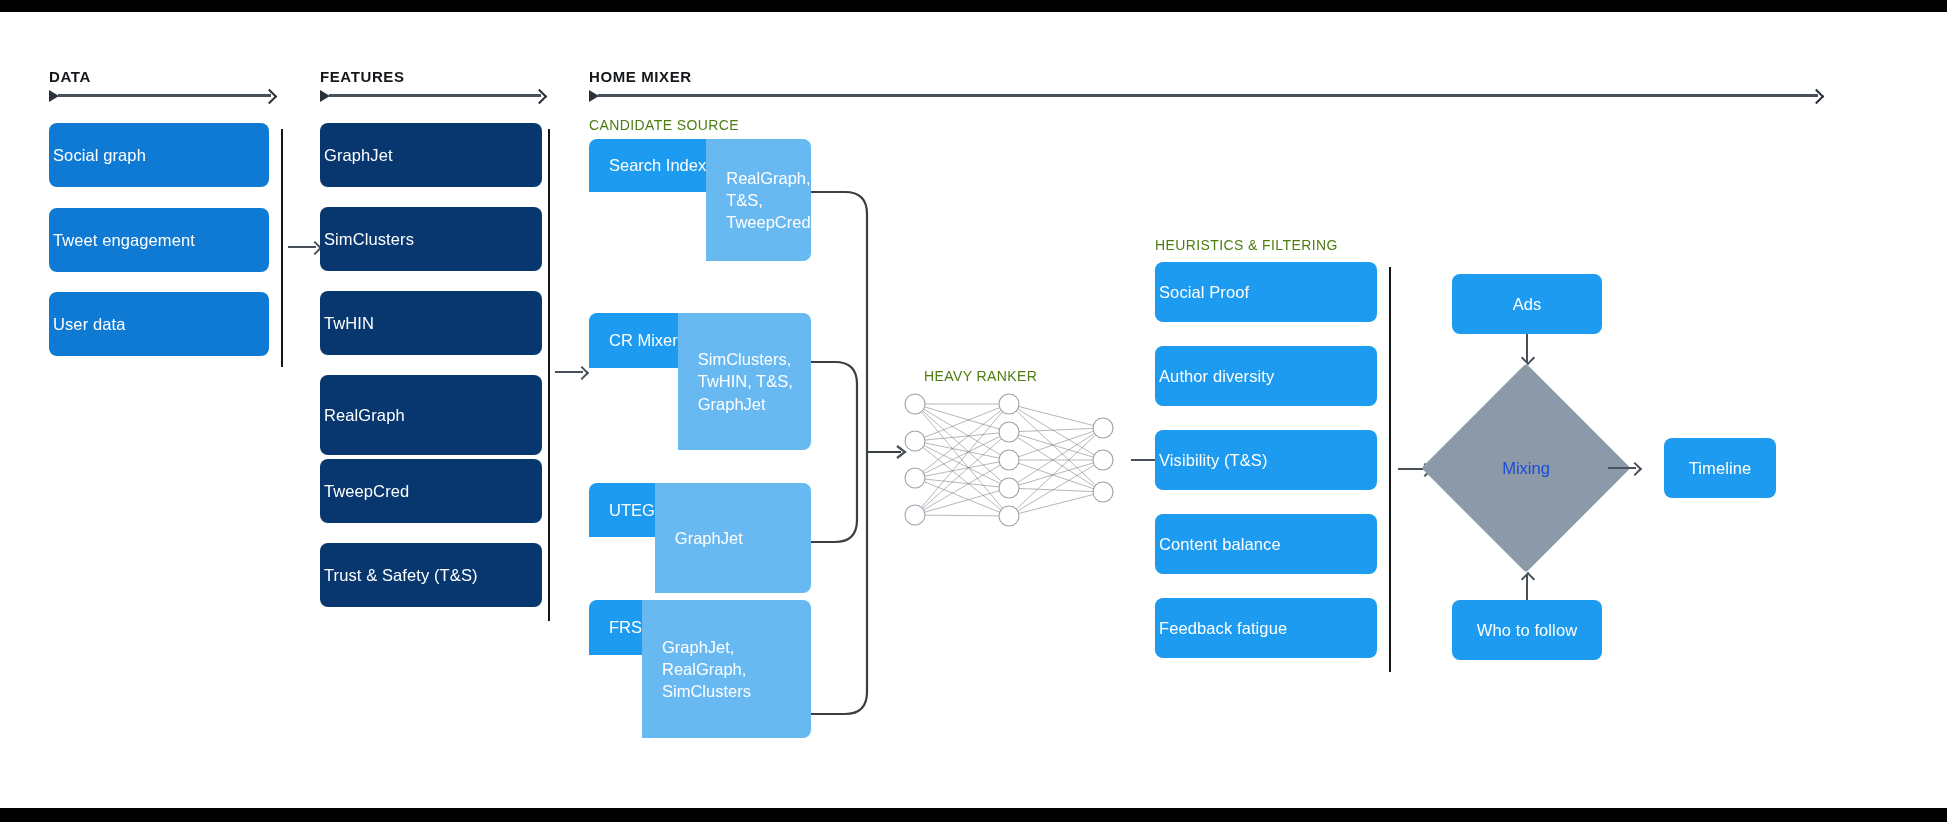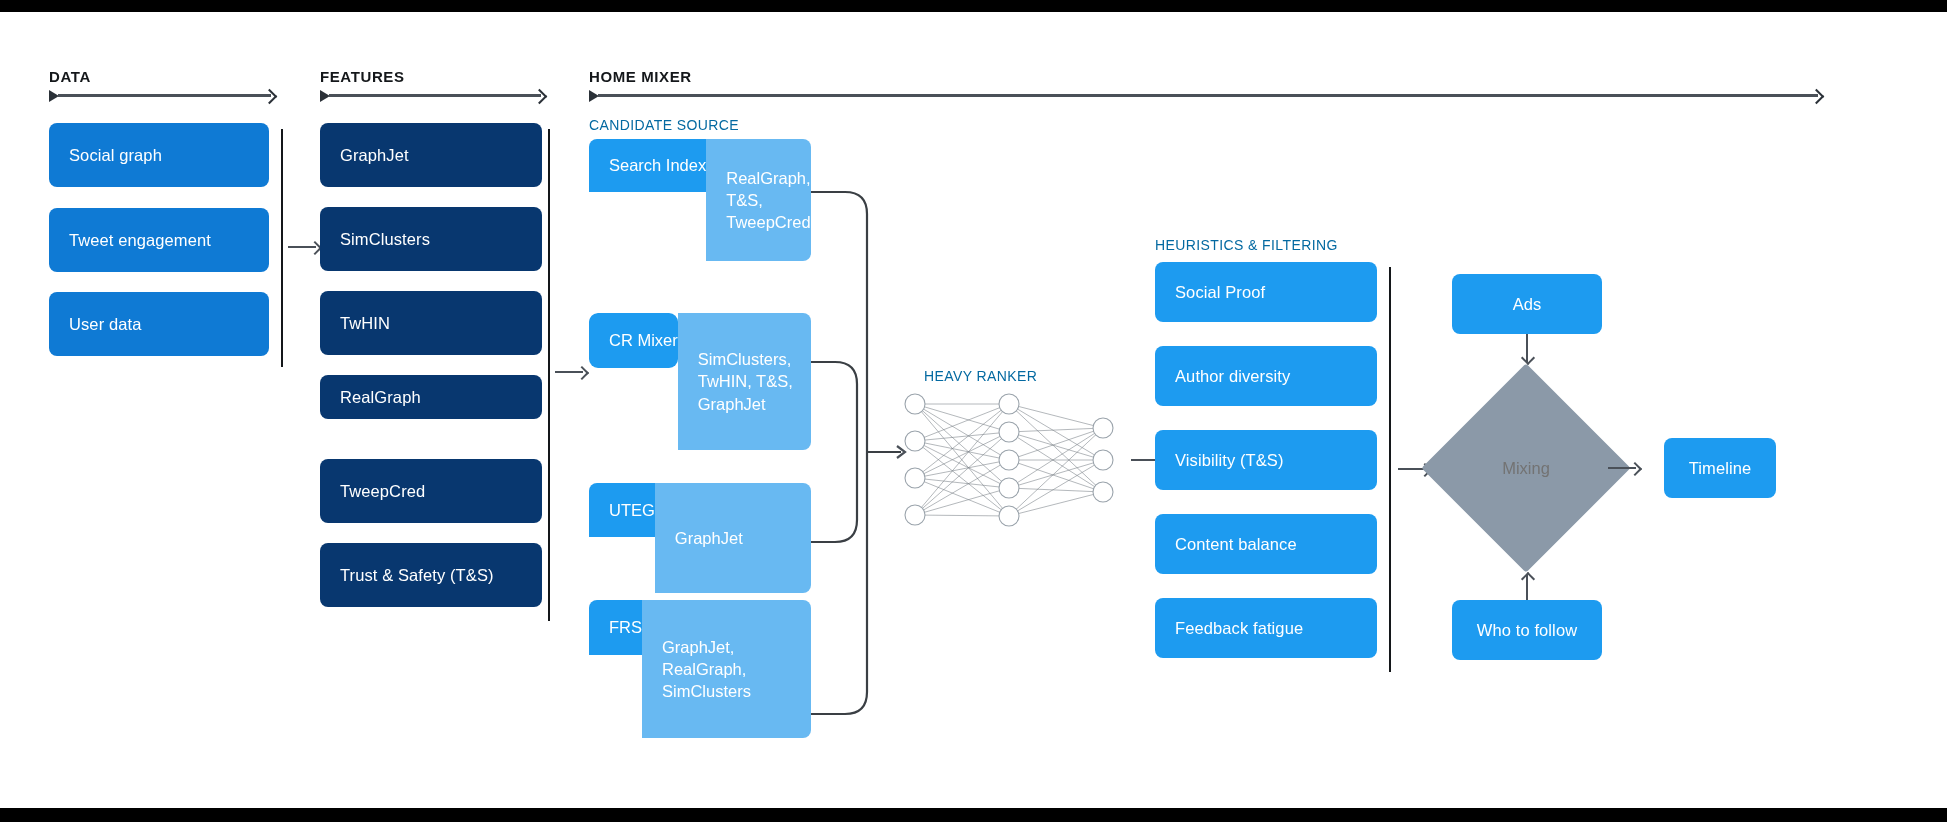--- a/index.html
+++ b/index.html
@@ -1,47 +1,47 @@
 <!DOCTYPE html>
 <html><head>
 <meta charset="utf-8">
 <style>
   html,body{margin:0;padding:0;background:#000;}
   body{width:1947px;height:822px;overflow:hidden;font-family:"Liberation Sans",sans-serif;}
   #stage{position:absolute;left:0;top:12px;width:1947px;height:796px;background:#fff;overflow:hidden;}
   .abs{position:absolute;}
 
   .col-head{font-size:15px;font-weight:700;letter-spacing:.6px;color:#14171a;white-space:nowrap;}
-  .sub-head{font-size:14px;letter-spacing:.4px;color:#0369a1;white-space:nowrap;}
+  .sub-head{font-size:14px;letter-spacing:.4px;color:#4d7c0f;white-space:nowrap;}
 
   .hline{position:absolute;height:3px;background:#4a5058;}
   .tri-left{position:absolute;width:0;height:0;border-top:6px solid transparent;border-bottom:6px solid transparent;border-left:10px solid #2b3138;}
   .chev{position:absolute;width:9px;height:9px;border-top:2.5px solid #2b3138;border-right:2.5px solid #2b3138;transform:rotate(45deg);}
 
   .vdiv{position:absolute;width:2px;background:#14171a;}
 
-  .box{position:absolute;border-radius:8px;display:flex;align-items:center;color:#fff;box-sizing:border-box;padding-left:20px;font-size:16.5px;letter-spacing:.1px;}
+  .box{position:absolute;border-radius:8px;display:flex;align-items:center;color:#fff;box-sizing:border-box;padding-left:4px;font-size:16.5px;letter-spacing:.1px;}
   .box.data{background:#0f7ad4;}
   .box.feat{background:#08376f;}
   .box.bright{background:#1d9bf0;}
   .box.center{justify-content:center;padding-left:0;}
 
   .cs{position:absolute;border-radius:8px;overflow:hidden;display:flex;flex-direction:row;}
   .cs .hd{background:#1d9bf0;color:#fff;display:flex;align-items:center;padding-left:20px;font-size:16.5px;box-sizing:border-box;}
   .cs .bd{background:#68b9f2;color:#fff;display:flex;align-items:center;padding-left:20px;font-size:16.5px;line-height:1.35;box-sizing:border-box;flex:1;}
 
   .conn{position:absolute;}
   .arrow-line{position:absolute;height:2px;background:#4a5058;}
   .arrow-head{position:absolute;width:8px;height:8px;border-top:2px solid #4a5058;border-right:2px solid #4a5058;transform:rotate(45deg);}
   .arrow-vline{position:absolute;width:2px;background:#4a5058;}
   .arrow-head-down{position:absolute;width:8px;height:8px;border-right:2px solid #4a5058;border-bottom:2px solid #4a5058;transform:rotate(45deg);}
   .arrow-head-up{position:absolute;width:8px;height:8px;border-left:2px solid #4a5058;border-top:2px solid #4a5058;transform:rotate(45deg);}
 
   .diamond{position:absolute;background:#8b99a8;transform:rotate(45deg);border-radius:3px;}
-  .diamond-label{position:absolute;color:#737373;font-size:16.5px;display:flex;align-items:center;justify-content:center;}
+  .diamond-label{position:absolute;color:#1d4ed8;font-size:16.5px;display:flex;align-items:center;justify-content:center;}
 
   .nnwrap{position:absolute;}
 </style>
 </head>
 <body>
 
 <div id="stage">
 
   <div class="col-head abs" style="left:49px;top:56px;">DATA</div>
   <div class="tri-left" style="left:49px;top:78px;"></div>
@@ -75,21 +75,21 @@
 
   <div class="box feat" style="left:320px;top:111px;width:222px;height:64px;">
     <span>GraphJet</span>
   </div>
   <div class="box feat" style="left:320px;top:195px;width:222px;height:64px;">
     <span>SimClusters</span>
   </div>
   <div class="box feat" style="left:320px;top:279px;width:222px;height:64px;">
     <span>TwHIN</span>
   </div>
-  <div class="box feat" style="left:320px;top:363px;width:222px;height:44px;">
+  <div class="box feat" style="left:320px;top:363px;width:222px;height:80px;">
     <span>RealGraph</span>
   </div>
   <div class="box feat" style="left:320px;top:447px;width:222px;height:64px;">
     <span>TweepCred</span>
   </div>
   <div class="box feat" style="left:320px;top:531px;width:222px;height:64px;">
     <span>Trust &amp; Safety (T&amp;S)</span>
   </div>
 
   <div class="vdiv" style="left:548px;top:117px;height:492px;"></div>
@@ -98,21 +98,21 @@
   <div class="arrow-head" style="left:577px;top:356px;"></div>
 
   <div class="sub-head abs" style="left:589px;top:105px;">CANDIDATE SOURCE</div>
 
   <div class="cs" style="left:589px;top:127px;width:222px;height:122px;">
     <div class="hd" style="height:53px;">Search Index</div>
     <div class="bd">RealGraph, T&amp;S, TweepCred</div>
   </div>
 
   <div class="cs" style="left:589px;top:301px;width:222px;height:137px;">
-    <div class="hd" style="height:55px;border-radius:9px;">CR Mixer</div>
+    <div class="hd" style="height:55px;">CR Mixer</div>
     <div class="bd">SimClusters, TwHIN, T&amp;S, GraphJet</div>
   </div>
 
   <div class="cs" style="left:589px;top:471px;width:222px;height:110px;">
     <div class="hd" style="height:54px;">UTEG</div>
     <div class="bd">GraphJet</div>
   </div>
 
   <div class="cs" style="left:589px;top:588px;width:222px;height:138px;">
     <div class="hd" style="height:55px;">FRS</div>

